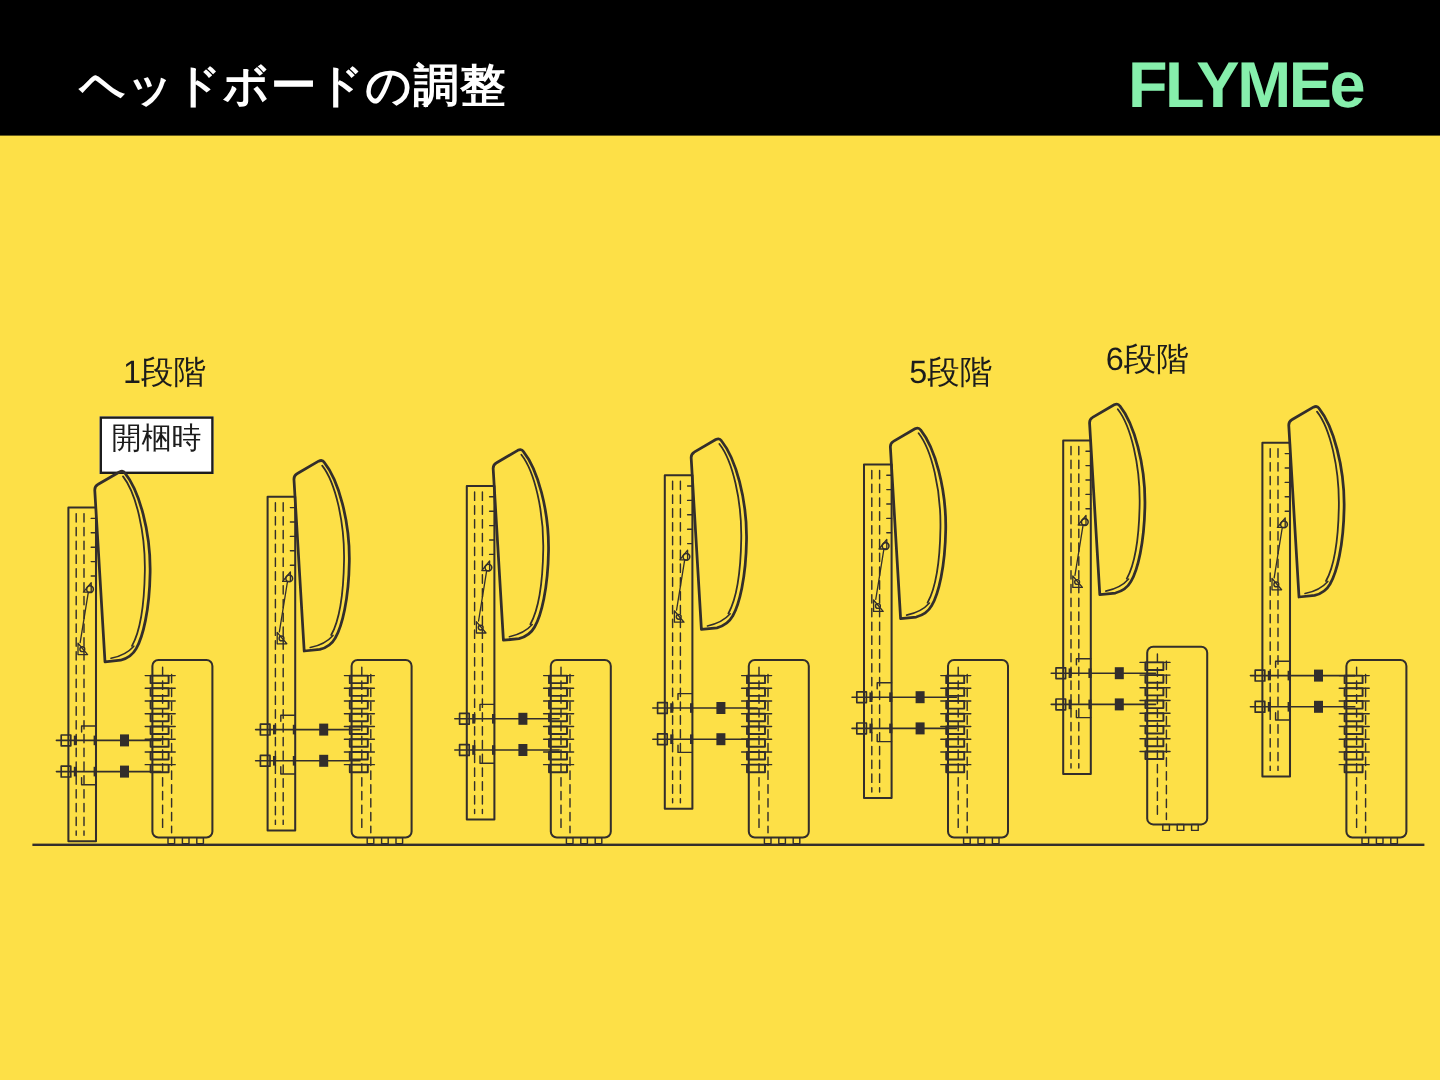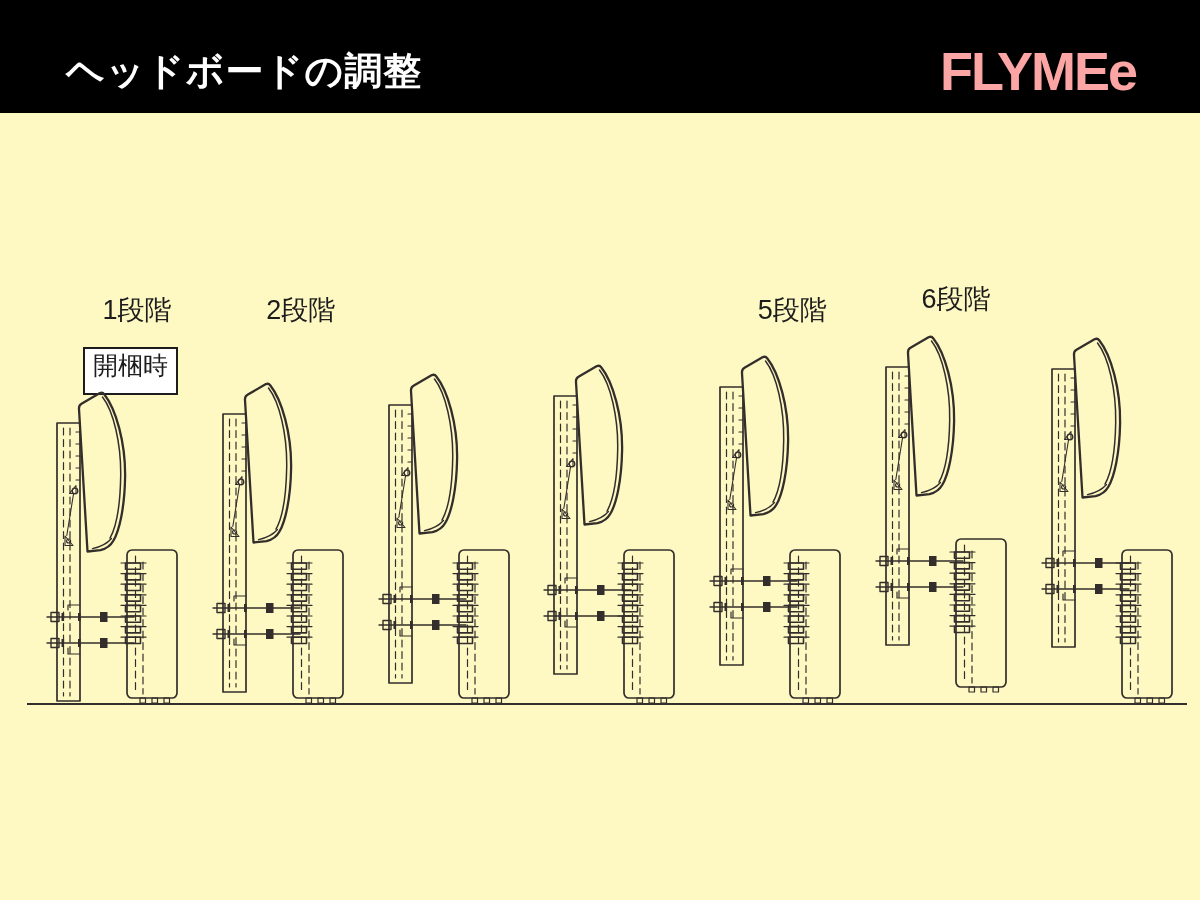--- a/index.html
+++ b/index.html
@@ -9,23 +9,23 @@
   }
   .topbar{
     position:absolute;left:0;top:0;width:1200px;height:142px;
     background:#000000;display:flex;align-items:center;justify-content:space-between;
     box-sizing:border-box;padding:0 64px 0 66px;
   }
   .topbar h1{
     margin:0;color:#ffffff;font-size:38px;font-weight:700;letter-spacing:1px;
   }
   .brand{
-    color:#fca5a5;font-size:54px;font-weight:700;letter-spacing:-2px;line-height:1;
+    color:#86efac;font-size:54px;font-weight:700;letter-spacing:-2px;line-height:1;
   }
-  .canvas{position:absolute;left:0;top:113px;width:1200px;height:787px;background:#fef9c3;}
+  .canvas{position:absolute;left:0;top:113px;width:1200px;height:787px;background:#fde047;}
   .stage{position:absolute;width:150px;height:420px;}
   .stage-label{
     position:absolute;top:-18px;width:150px;text-align:center;
     font-size:27px;font-weight:500;color:#1c1c1c;white-space:nowrap;
   }
   .stage-sublabel{
     position:absolute;background:#ffffff;border:2.5px solid #1c1c1c;
     font-size:25px;font-weight:500;color:#1c1c1c;line-height:1.2;
     padding:1px 8px 13px;white-space:nowrap;
   }
@@ -110,21 +110,20 @@
                   <rect x="21" y="328.5" width="8" height="9" stroke-width="1.4"></rect>
                   <rect x="31.5" y="329" width="2.6" height="8" fill="#332e2b" stroke="none"></rect>
                   <rect x="48" y="329" width="2.6" height="8" fill="#332e2b" stroke="none"></rect>
                   <rect x="70" y="328" width="7.5" height="10" fill="#332e2b" stroke="none"></rect>
                 </g>
       </g>
     </g>
           </svg>
         </div>
         <div class="stage" style="left: 195.8px; top: 197px;">
-          <div class="stage-label" style="left: 30px;">2段階</div>
           <svg viewBox="0 0 150 400" width="150" height="400" class="stage-svg">
     <g fill="none" stroke="#332e2b" stroke-width="1.5" stroke-linecap="round" stroke-linejoin="round">
 
       <g>
         <rect x="97" y="240" width="50" height="148" rx="5" stroke-width="1.7"></rect>
         <line x1="105.5" y1="246" x2="105.5" y2="384" stroke-dasharray="7,4.5" stroke-width="1.2"></line>
         <line x1="113" y1="252" x2="113" y2="384" stroke-dasharray="7,4.5" stroke-width="1.2"></line>
         <g>
                   <line x1="91" y1="253" x2="116" y2="253" stroke-width="1.2"></line>
                   <rect x="95.5" y="253" width="15" height="6.3" stroke-width="1.6"></rect>

